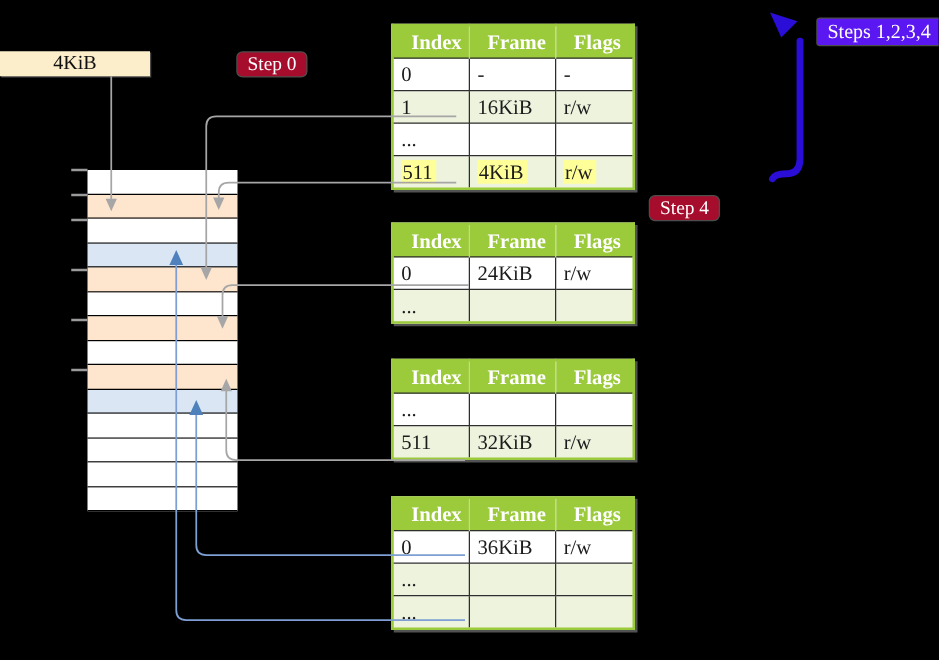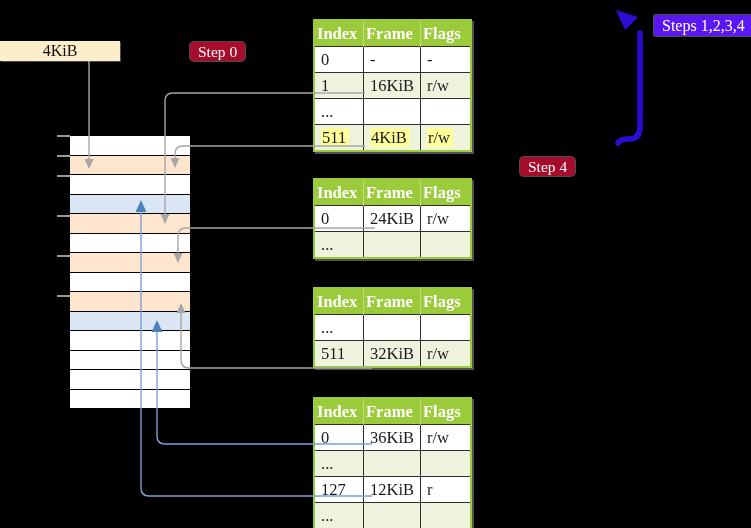--- a/index.html
+++ b/index.html
@@ -21,21 +21,21 @@
   .memstrip{position:absolute;left:70px;top:136px;width:120px;}
   .mrow{height:18.5px;border-bottom:1.5px solid #000;}
   .m-white{background:#ffffff;}
   .m-peach{background:#fde5ce;}
   .m-blue{background:#dbe6f4;}
   .tick{position:absolute;left:57px;width:13px;height:2px;background:#9a9a9a;}
   
   .ptable{position:absolute;border-collapse:collapse;background:#fff;
           box-shadow:2px 2px 0 rgba(150,150,150,.55);border:2px solid #9bca3b;}
   .ptable th{background:#9bca3b;color:#fff;font-size:16.5px;font-weight:bold;text-align:left;
-             padding:2px 0 2px 2px;height:21px;border-left:1px solid #c3dc7f;}
+             padding:2px 0 2px 14px;height:21px;border-left:1px solid #c3dc7f;}
   .ptable th:first-child{border-left:none;}
   .ptable td{font-size:16.5px;color:#1b1b1b;padding:1px 0 1px 6px;height:23px;
              border:1px solid #2e2e2e;background:#fff;}
   .ptable tr.shade td{background:#eef3de;}
   .ci{width:46px;} .cf{width:54px;} .cg{width:47px;margin-top:27px;}
   .hl{background:#ffff99;padding:0 3px 0 1px;}
   
   .overlay{position:absolute;left:0;top:0;pointer-events:none;}
   .gline{stroke:#a6a6a6;stroke-width:1.4;fill:none;}
   .ghead{fill:#a6a6a6;}
@@ -165,25 +165,20 @@
       <tr>
         <td>0</td>
         <td>36KiB</td>
         <td>r/w</td>
       </tr>
       <tr class="shade">
         <td>...</td>
         <td></td>
         <td></td>
       </tr>
-      <tr>
-        <td>127</td>
-        <td>12KiB</td>
-        <td>r</td>
-      </tr>
       <tr class="shade">
         <td>...</td>
         <td></td>
         <td></td>
       </tr>
     </tbody>
   </table>
 
   <svg class="overlay" width="751" height="528" viewBox="0 0 751 528">
     <g>

